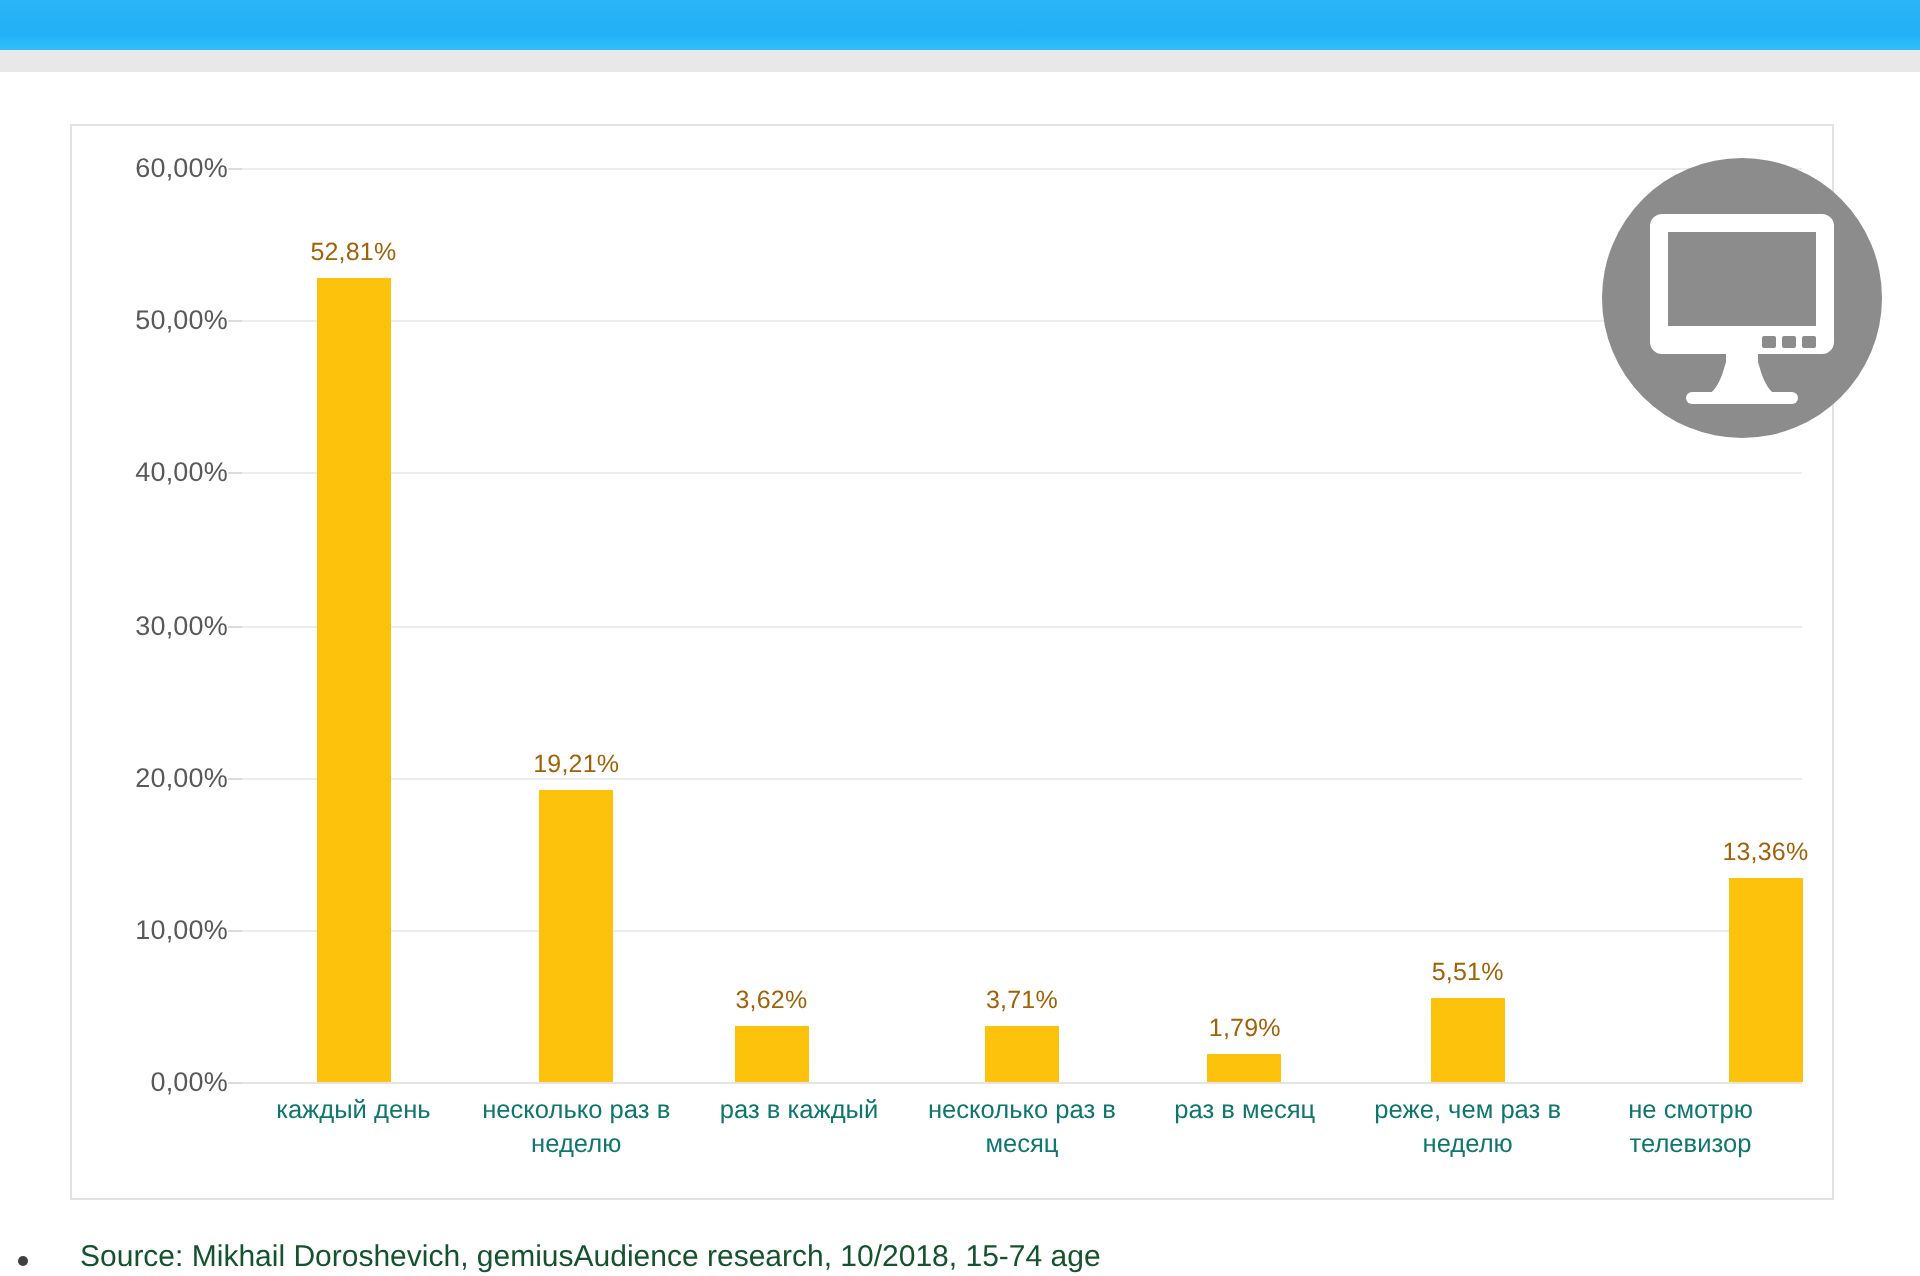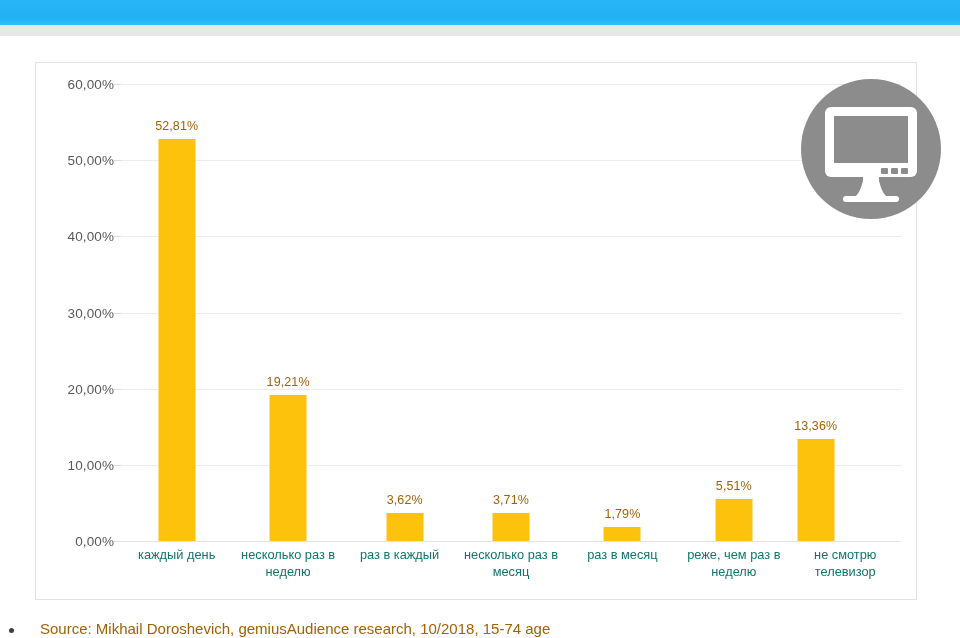--- a/index.html
+++ b/index.html
@@ -164,21 +164,21 @@
     width: 5px;
     height: 5px;
     border-radius: 50%;
     background: #3f3f3f;
   }
   #source-text {
     position: absolute;
     left: 40px;
     top: 0px;
     font-size: 15px;
-    color: #a16207;
+    color: #14532d;
     white-space: nowrap;
   }
 </style>
 </head>
 <body>
 
 <div id="top-blue-bar"></div>
 <div id="top-gray-strip"></div>
 
 <div id="chart-frame">
@@ -209,37 +209,37 @@
       <div class="gridline" style="top: 76.1667px;"></div>
       <div class="gridline" style="top: 0px;"></div>
       <div class="bar-slot" style="left: 0px;">
         <div class="bar" title="каждый день 52,81%" style="height: 402.236px; background: rgb(252, 194, 12);"></div>
         <div class="bar-label" style="bottom: 408.236px;">52,81%</div>
       </div>
       <div class="bar-slot" style="left: 111.429px;">
         <div class="bar" title="несколько раз в неделю 19,21%" style="height: 146.316px; background: rgb(252, 194, 12);"></div>
         <div class="bar-label" style="bottom: 152.316px;">19,21%</div>
       </div>
-      <div class="bar-slot" style="left: 228px;">
+      <div class="bar-slot" style="left: 209px;">
         <div class="bar" title="раз в неделю 3,62%" style="height: 27.5723px; background: rgb(252, 194, 12);"></div>
         <div class="bar-label" style="bottom: 33.5723px;">3,62%</div>
       </div>
       <div class="bar-slot" style="left: 334.286px;">
         <div class="bar" title="несколько раз в месяц 3,71%" style="height: 28.2578px; background: rgb(252, 194, 12);"></div>
         <div class="bar-label" style="bottom: 34.2578px;">3,71%</div>
       </div>
       <div class="bar-slot" style="left: 445.714px;">
         <div class="bar" title="раз в месяц 1,79%" style="height: 13.6338px; background: rgb(252, 194, 12);"></div>
         <div class="bar-label" style="bottom: 19.6338px;">1,79%</div>
       </div>
       <div class="bar-slot" style="left: 557.143px;">
         <div class="bar" title="реже, чем раз в месяц 5,51%" style="height: 41.9678px; background: rgb(252, 194, 12);"></div>
         <div class="bar-label" style="bottom: 47.9678px;">5,51%</div>
       </div>
-      <div class="bar-slot" style="left: 639px;">
+      <div class="bar-slot" style="left: 706px;">
         <div class="bar" title="не смотрю телевизор 13,36%" style="height: 101.759px; background: rgb(252, 194, 12);"></div>
         <div class="bar-label" style="bottom: 107.759px;">13,36%</div>
       </div>
     </div>
 
   <div id="x-axis">
       <div class="xcat" style="left: 0px;">каждый день</div>
       <div class="xcat" style="left: 111.429px;">несколько раз в неделю</div>
       <div class="xcat" style="left: 222.857px;">раз в каждый</div>
       <div class="xcat" style="left: 334.286px;">несколько раз в месяц</div>

